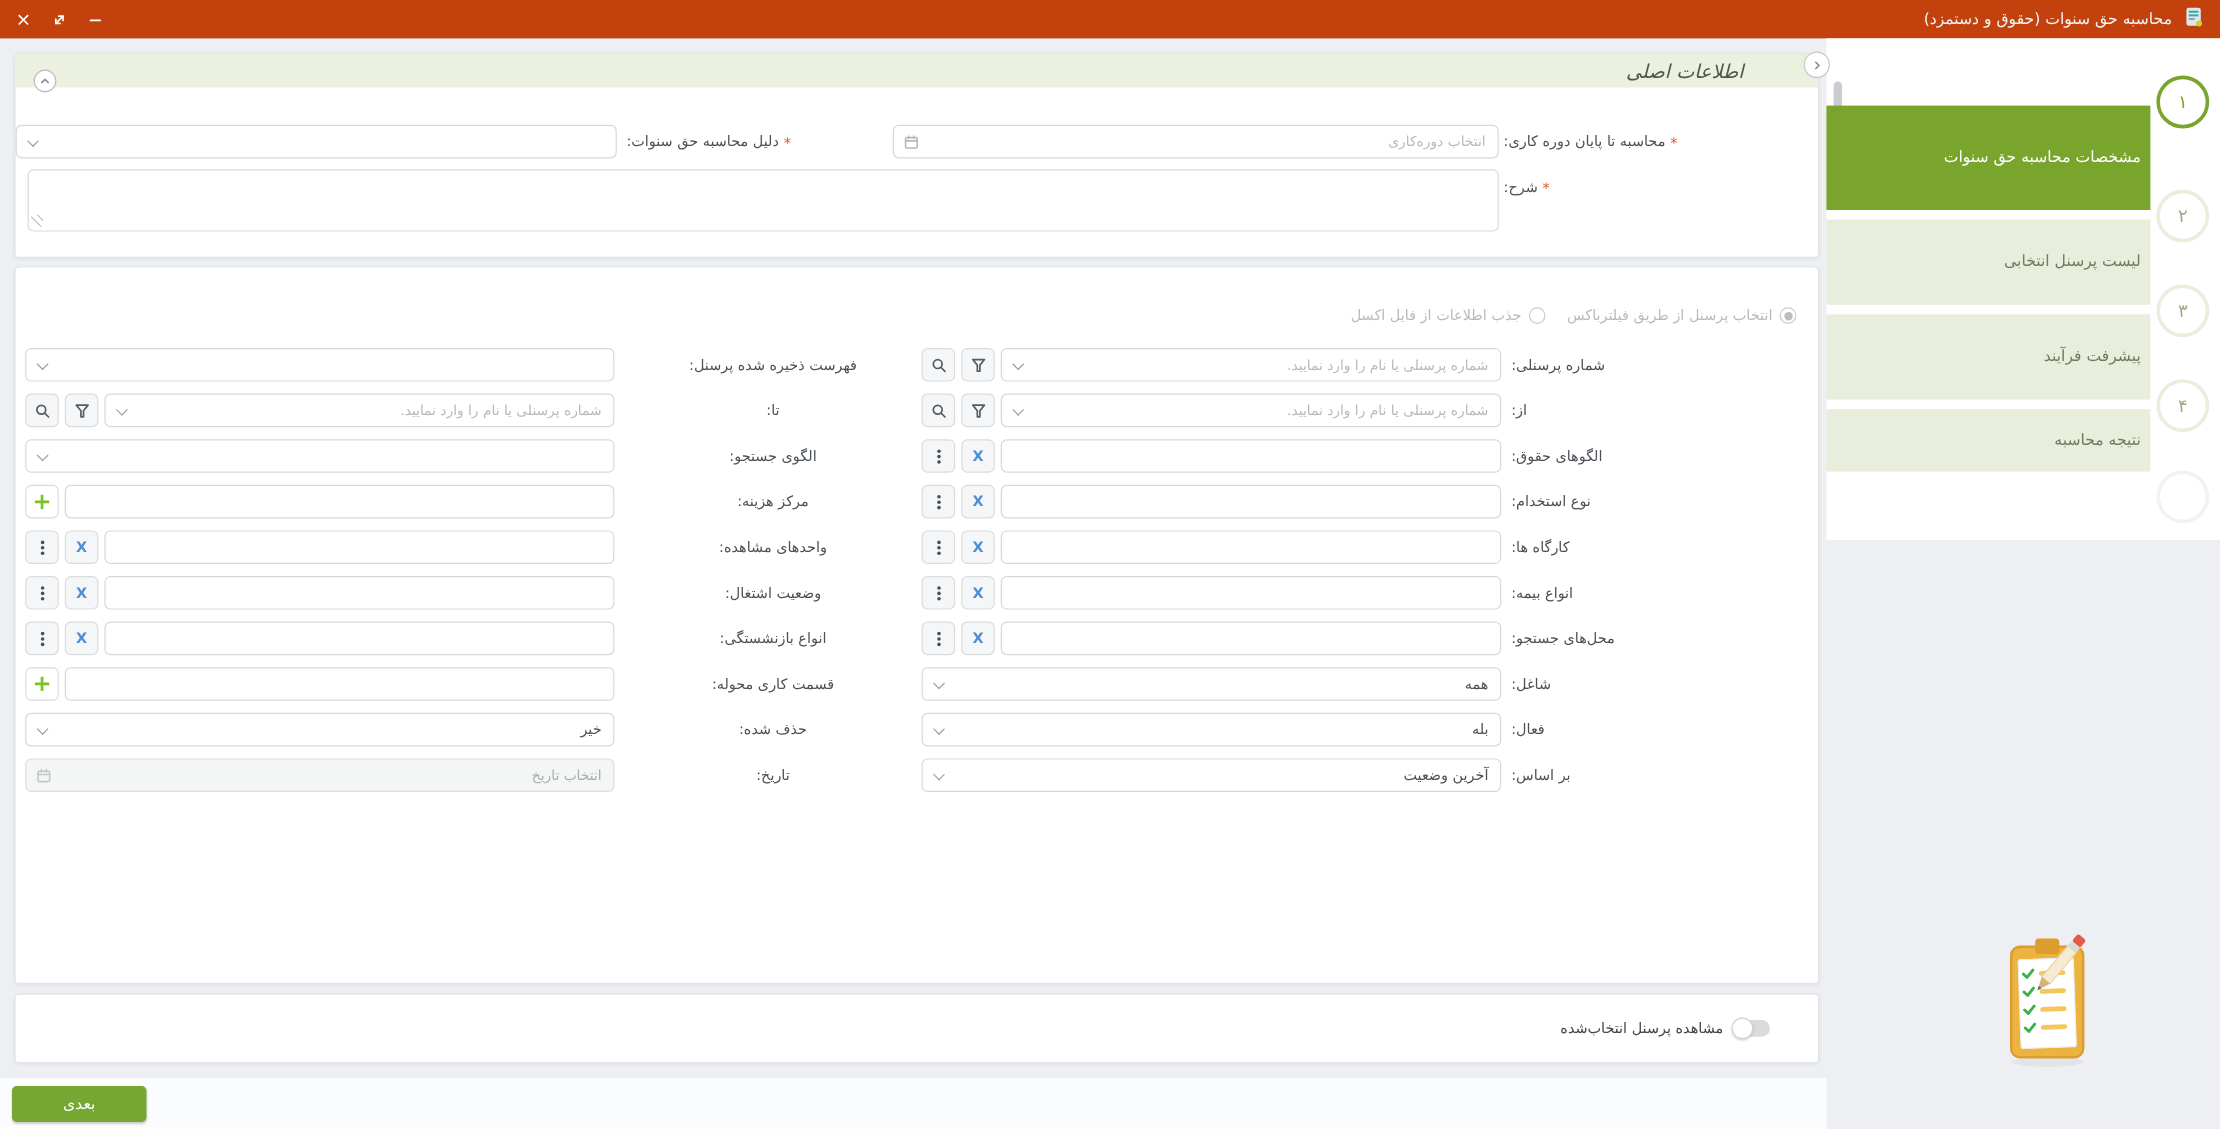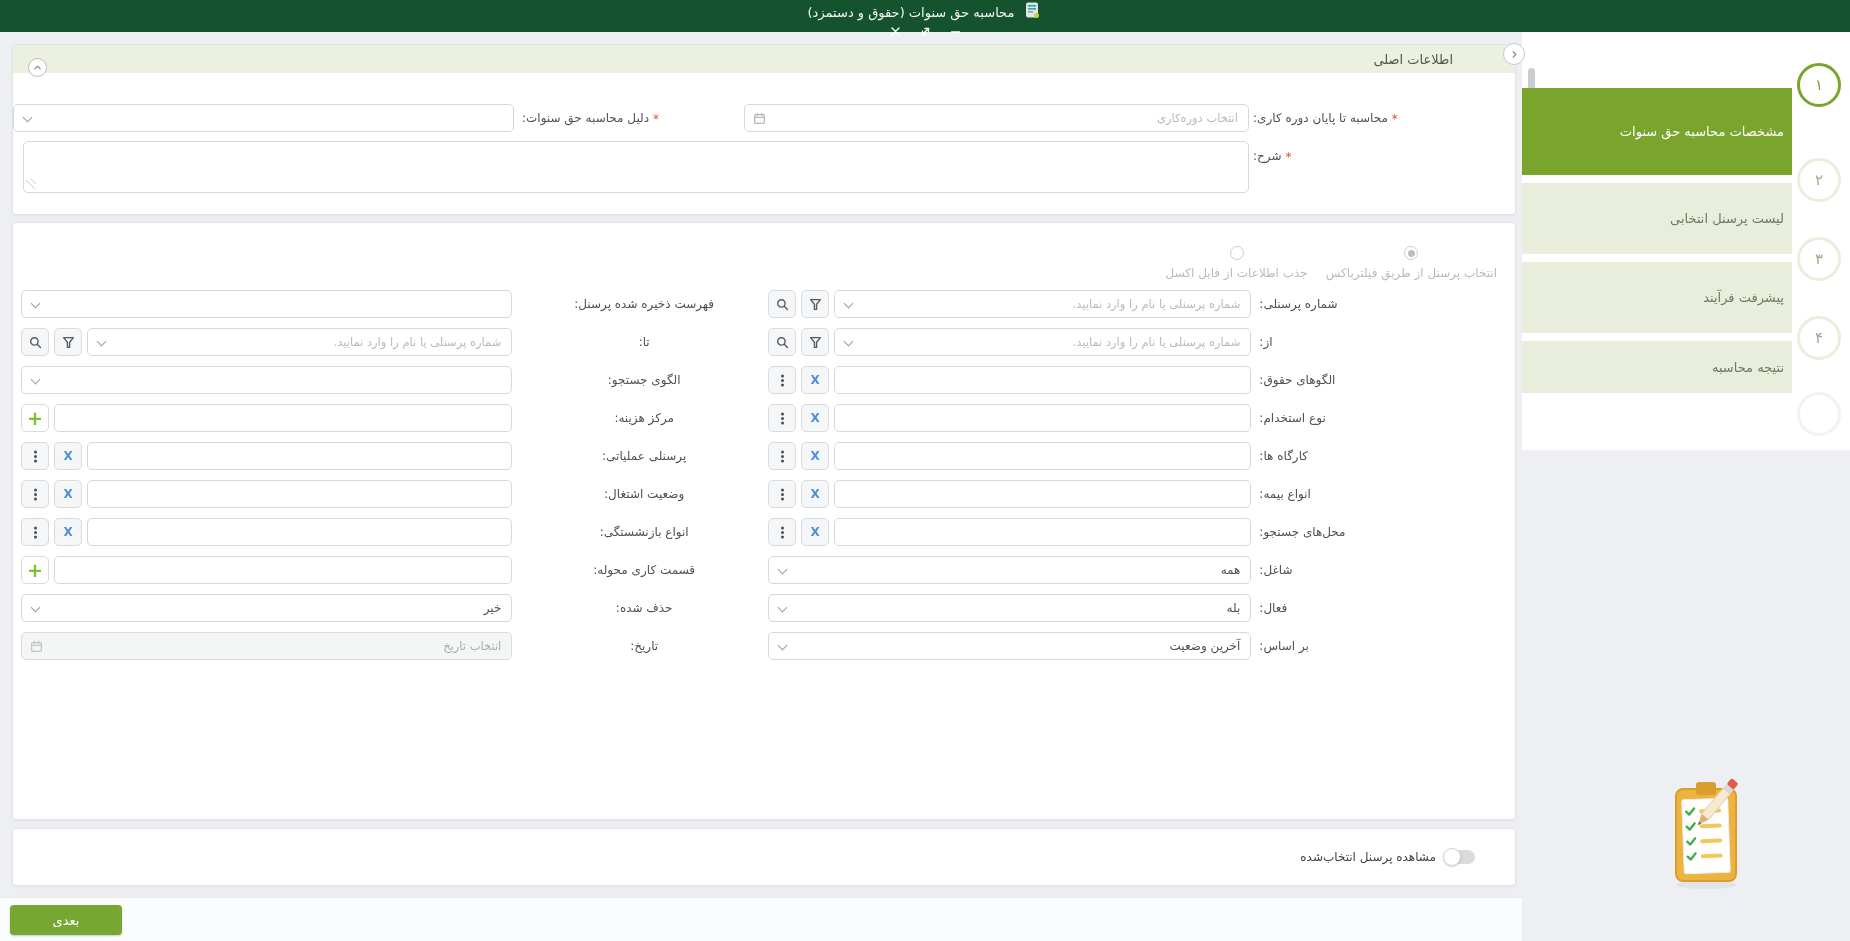--- a/index.html
+++ b/index.html
@@ -9,22 +9,22 @@
     background:#dfe3e8;
   }
   .page {
     position:relative; width:1850px; height:941px;
     background:#edeff2; overflow:hidden; direction:rtl;
   }
 
   
   .titlebar {
     position:absolute; left:0; top:0; width:1850px; height:32px;
-    background:#14532d; display:flex; align-items:center;
-    justify-content:space-between; padding:0 12px;flex-direction:column;
+    background:#c2410c; display:flex; align-items:center;
+    justify-content:space-between; padding:0 12px;
   }
   .tb-title-group { display:flex; align-items:center; gap:8px; }
   .tb-title { color:#f2f4f7; font-size:13px; }
   .tb-controls { display:flex; align-items:center; gap:16px; }
   .tb-btn { width:14px; height:14px; display:flex; align-items:center; justify-content:center; cursor:pointer; }
   .tb-btn svg { width:11px; height:11px; }
   .tbst { fill:none; stroke:#ffffff; stroke-width:1.4; stroke-linecap:round; stroke-linejoin:round; }
 
   
   .card {
@@ -32,21 +32,21 @@
     border:1px solid #e2e5e8; border-radius:4px;
     box-shadow:0 1px 3px rgba(25,35,50,.05);
   }
   .card1 { left:12px; top:44px;  width:1504px; height:171px; }
   .card2 { left:12px; top:222px; width:1504px; height:598px; }
   .card3 { left:12px; top:828px; width:1504px; height:58px; }
 
   .sec-head {
     height:28px; display:flex; align-items:center;
     background:#ecf1df; border-radius:3px 3px 0 0;
-    color:#50564a; font-size:13px;
+    color:#50564a; font-size:16px;font-style:italic;
   }
   .sec-head-1 { padding-right:62px; }
   .sec-head-2 { padding-right:20px; }
 
   .collapse-circle {
     position:absolute; top:13px; left:15px; width:19px; height:19px;
     border:1px solid #b9bdc0; border-radius:50%; background:#fff;
     display:flex; align-items:center; justify-content:center; cursor:pointer; z-index:3;
   }
   .collapse-circle svg { width:9px; height:9px; }
@@ -118,21 +118,21 @@
   }
   .grip {
     position:absolute; left:13px; bottom:4px; width:10px; height:10px;
     background:linear-gradient(45deg, transparent 40%, #c9ccce 40%, #c9ccce 48%,
       transparent 48%, transparent 70%, #c9ccce 70%, #c9ccce 78%, transparent 78%);
     pointer-events:none;
   }
 
   
   .radio-row { margin-top:30px; padding-right:18px; display:flex; align-items:center; gap:18px; height:20px; }
-  .radio { display:flex; align-items:center; gap:6px; color:#b8bbbe; font-size:12px; cursor:pointer;flex-direction:column; }
+  .radio { display:flex; align-items:center; gap:6px; color:#b8bbbe; font-size:12px; cursor:pointer; }
   .rdot {
     width:14px; height:14px; border:1.5px solid #c9ccce; border-radius:50%;
     background:#fff; position:relative; flex:none;
   }
   .rdot.on::after { content:""; position:absolute; inset:2.5px; border-radius:50%; background:#bcbfc2; }
 
   .rows { margin-top:16px; display:flex; flex-direction:column; gap:8px; }
   .frow { display:flex; align-items:center; height:30px; }
   .lbl-r { width:260px; }
   .ctrl-r { width:488px; padding-right:4px; }
@@ -430,21 +430,21 @@
         <div class="ctrl ctrl-r group">
           <div class="input">
             <input style="">
           </div>
           <button class="sq x-btn">X</button>
           <button class="sq">
             <span class="dots"></span>
           </button>
         </div>
         <div class="lbl lbl-l">
-          <span>پرسنلی عملیاتی:</span>
+          <span>واحدهای مشاهده:</span>
         </div>
         <div class="ctrl ctrl-l group">
           <div class="input">
             <input style="">
           </div>
           <button class="sq x-btn">X</button>
           <button class="sq">
             <span class="dots"></span>
           </button>
         </div>

